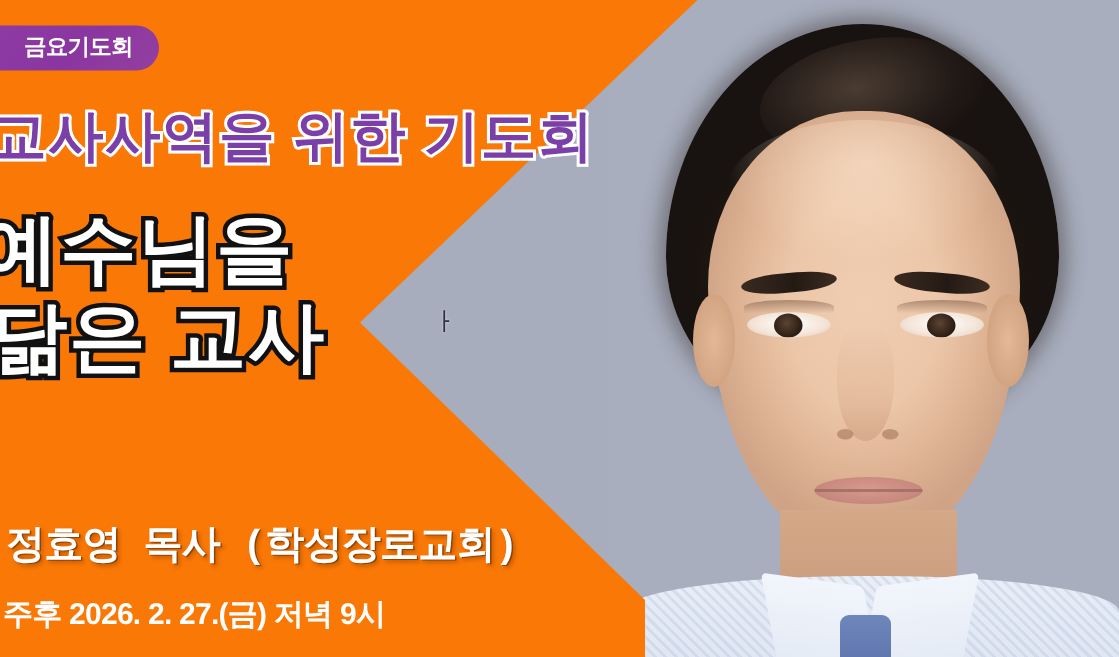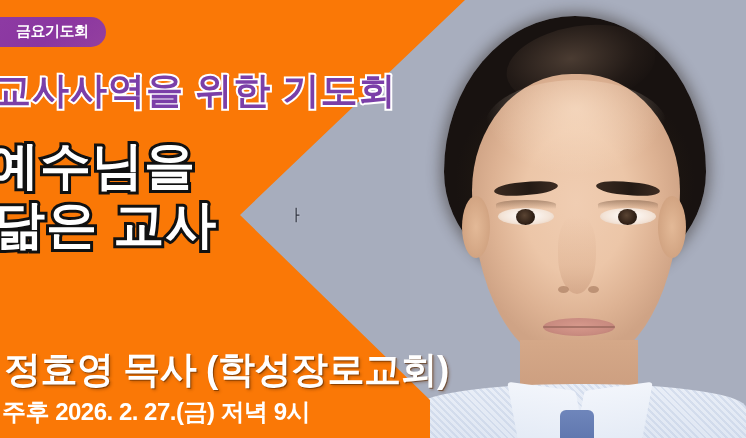--- a/index.html
+++ b/index.html
@@ -251,36 +251,36 @@
     white-space:nowrap;
     text-shadow:
       1px 1px 0 rgba(90,40,0,.55),
       2px 2px 3px rgba(90,40,0,.35);
     font-family:"Liberation Sans",sans-serif;
   }
 
   .speaker{
     position:absolute;
     left:4px; top:345px;
-    font-size:37px;
+    font-size:26px;
     font-weight:bold;
     color:#ffffff;
     letter-spacing:-0.5px;
     white-space:nowrap;
     text-shadow:
       1px 1px 0 rgba(90,40,0,.55),
       2px 2px 3px rgba(90,40,0,.35);
-    font-family:Liberation Sans, sans-serif;
+    font-family:Liberation Mono, monospace;
     text-align:center;
   }
 
   .datetime{
     position:absolute;
     left:2px; top:396px;
-    font-size:24px;
+    font-size:20px;
     font-weight:bold;
     color:#ffffff;
     letter-spacing:-0.5px;
     white-space:nowrap;
     font-family:"Liberation Sans",sans-serif;
   }
 </style>
 </head>
 <body>
 

